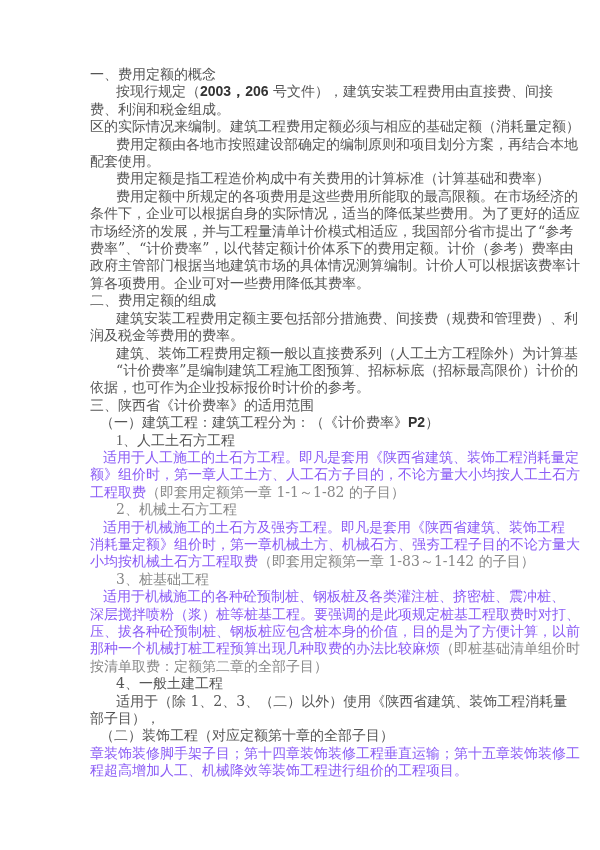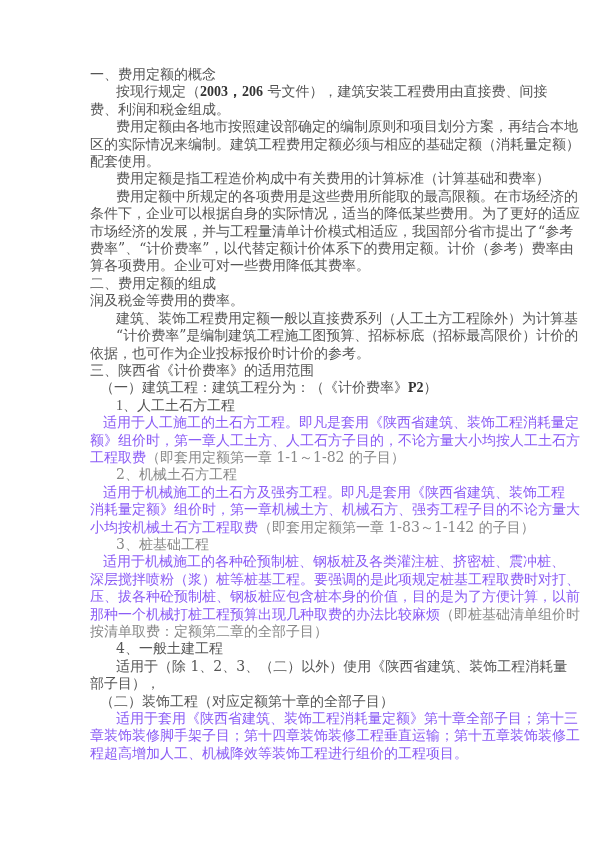--- a/index.html
+++ b/index.html
@@ -4,42 +4,44 @@
 <style>
   html, body { margin: 0; padding: 0; background: #ffffff; }
   body { width: 600px; height: 850px; overflow: hidden; position: relative;
          font-family: "DejaVu Serif", "Liberation Serif", serif; color: #555; }
   .page { position: absolute; left: 90px; top: 66px; width: 418px; font-size: 14px; line-height: 17.4px; }
   .line { white-space: nowrap; }
   .ind2 { padding-left: 26px; }
   .ind1 { padding-left: 13px; }
   .ind-s { padding-left: 10px; }
   .sans { font-family: Liberation Serif, serif; }
-  .b { font-weight: bold; font-family: Liberation Serif, serif; color: #333; }
+  .b { font-weight: bold; font-family: Liberation Sans, sans-serif; color: #333; }
   .dark { color: #8b5cf6; }
   .light { color: #888; }
   p { margin: 0; }
 </style>
 </head>
 <body>
 
 <div class="page">
   <p class="line">一、费用定额的概念</p>
   <p class="line ind2"><span>按现行规定（</span><span class="b">2003，206</span><span> 号文件），建筑安装工程费用由直接费、间接</span></p>
   <p class="line">费、利润和税金组成。</p>
+  <p class="line">区的实际情况来编制。建筑工程费用定额必须与相应的基础定额（消耗量定额）</p>
   <p class="line ind2">费用定额由各地市按照建设部确定的编制原则和项目划分方案，再结合本地</p>
-  <p class="line">区的实际情况来编制。建筑工程费用定额必须与相应的基础定额（消耗量定额）</p>
   <p class="line">配套使用。</p>
   <p class="line ind2">费用定额是指工程造价构成中有关费用的计算标准（计算基础和费率）</p>
   <p class="line ind2">费用定额中所规定的各项费用是这些费用所能取的最高限额。在市场经济的</p>
   <p class="line">条件下，企业可以根据自身的实际情况，适当的降低某些费用。为了更好的适应</p>
   <p class="line">市场经济的发展，并与工程量清单计价模式相适应，我国部分省市提出了“参考</p>
   <p class="line">费率”、“计价费率”，以代替定额计价体系下的费用定额。计价（参考）费率由</p>
+  <p class="line">政府主管部门根据当地建筑市场的具体情况测算编制。计价人可以根据该费率计</p>
   <p class="line">算各项费用。企业可对一些费用降低其费率。</p>
   <p class="line">二、费用定额的组成</p>
+  <p class="line ind2">建筑安装工程费用定额主要包括部分措施费、间接费（规费和管理费）、利</p>
   <p class="line">润及税金等费用的费率。</p>
   <p class="line ind2">建筑、装饰工程费用定额一般以直接费系列（人工土方工程除外）为计算基</p>
   <p class="line ind2">“计价费率”是编制建筑工程施工图预算、招标标底（招标最高限价）计价的</p>
   <p class="line">依据，也可作为企业投标报价时计价的参考。</p>
   <p class="line">三、陕西省《计价费率》的适用范围</p>
   <p class="line ind-s"><span>（一）建筑工程：建筑工程分为：（《计价费率》</span><span class="b">P2</span><span>）</span></p>
   <p class="line ind2 sans">1、人工土石方工程</p>
   <p class="line ind1 dark">适用于人工施工的土石方工程。即凡是套用《陕西省建筑、装饰工程消耗量定</p>
   <p class="line dark">额》组价时，第一章人工土方、人工石方子目的，不论方量大小均按人工土石方</p>
   <p class="line"><span class="dark">工程取费</span><span class="light">（即套用定额第一章 1-1～1-82 的子目）</span></p>
@@ -50,16 +52,15 @@
   <p class="line ind2 light">3、桩基础工程</p>
   <p class="line ind1 dark">适用于机械施工的各种砼预制桩、钢板桩及各类灌注桩、挤密桩、震冲桩、</p>
   <p class="line dark">深层搅拌喷粉（浆）桩等桩基工程。要强调的是此项规定桩基工程取费时对打、</p>
   <p class="line dark">压、拔各种砼预制桩、钢板桩应包含桩本身的价值，目的是为了方便计算，以前</p>
   <p class="line"><span class="dark">那种一个机械打桩工程预算出现几种取费的办法比较麻烦</span><span class="light">（即桩基础清单组价时</span></p>
   <p class="line light">按清单取费：定额第二章的全部子目）</p>
   <p class="line ind2">4、一般土建工程</p>
   <p class="line ind2">适用于（除 1、2、3、（二）以外）使用《陕西省建筑、装饰工程消耗量</p>
   <p class="line">部子目），</p>
   <p class="line ind-s">（二）装饰工程（对应定额第十章的全部子目）</p>
-  <p class="line ind2 dark">适用于套用《陕西省建筑、装饰工程消耗量定额》第十章全部子目；第十三</p>
   <p class="line dark">章装饰装修脚手架子目；第十四章装饰装修工程垂直运输；第十五章装饰装修工</p>
   <p class="line dark">程超高增加人工、机械降效等装饰工程进行组价的工程项目。</p>
 </div>
 
 </body></html>

